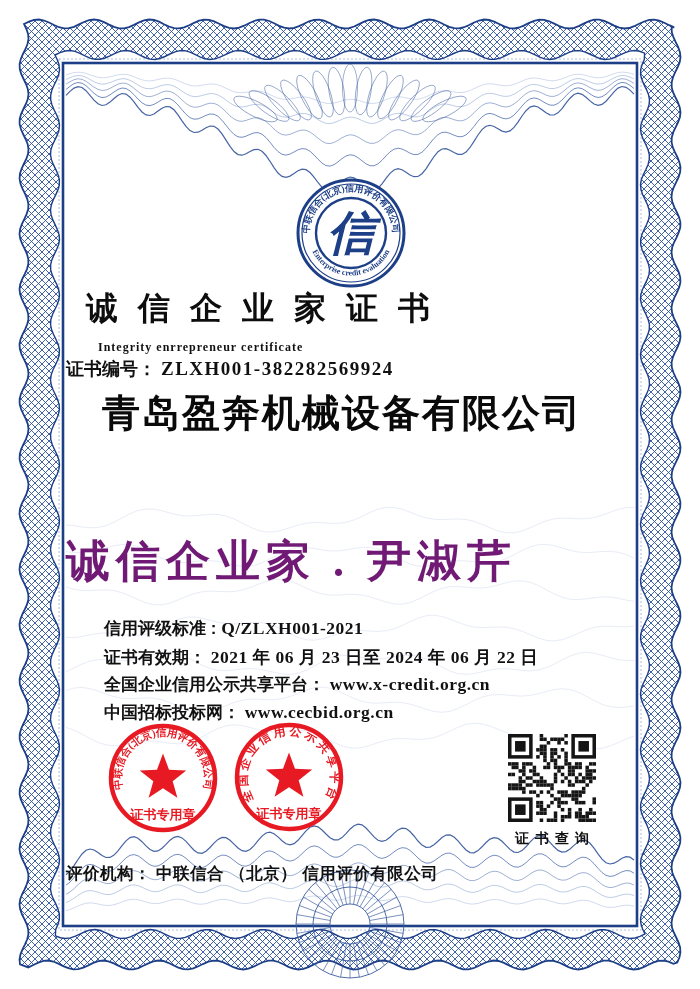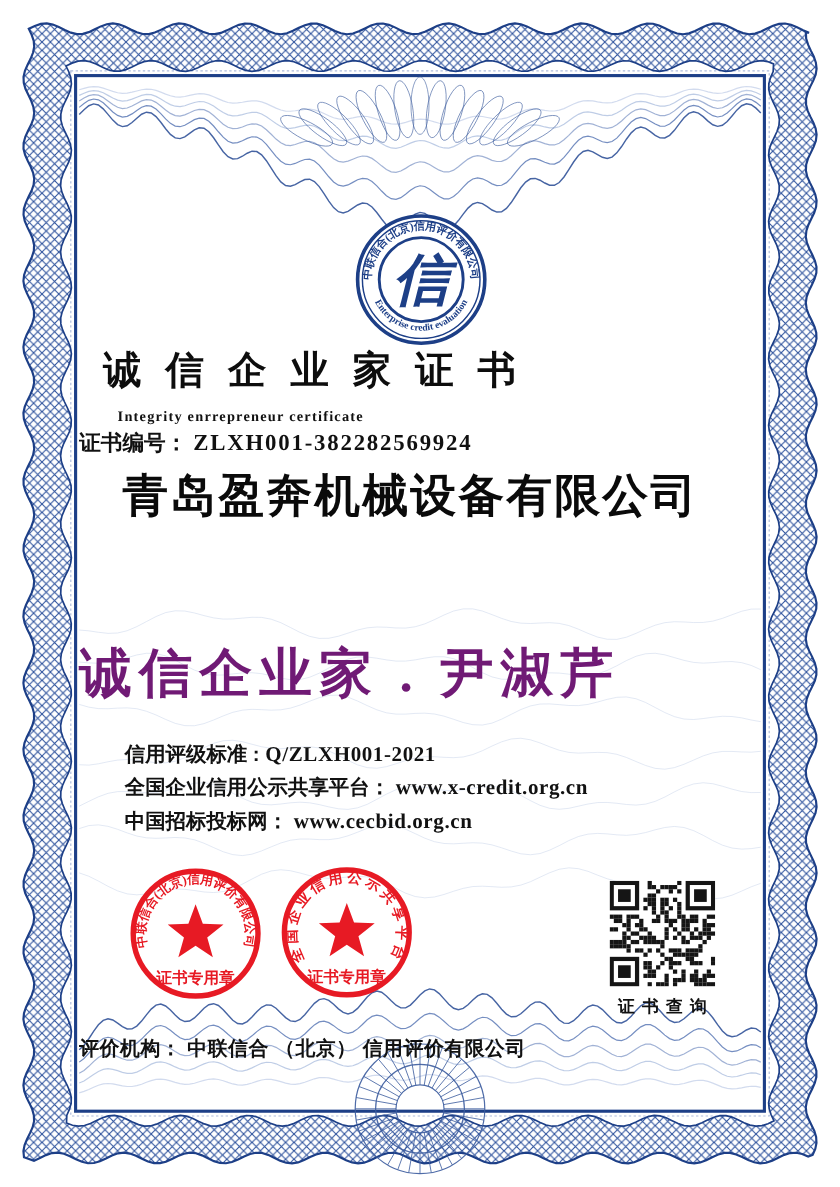--- a/index.html
+++ b/index.html
@@ -144,20 +144,24 @@
 
     <h2 class="abs company" style="margin:0;padding-left:36px;">青岛盈奔机械设备有限公司</h2>
 
 
     <div class="abs rating">诚信企业家 . 尹淑芹</div>
 
     <div class="details">
       <div class="detail-row">
         <span class="d-label">信用评级标准 :</span>
         <span class="d-value">Q/ZLXH001-2021</span>
+      </div>
+      <div class="detail-row">
+        <span class="d-label">证书有效期：</span>
+        <span class="d-value">2021 年 06 月 23 日至 2024 年 06 月 22 日</span>
       </div>
       <div class="detail-row">
         <span class="d-label">全国企业信用公示共享平台：</span>
         <span class="d-value">www.x-credit.org.cn</span>
       </div>
       <div class="detail-row">
         <span class="d-label">中国招标投标网：</span>
         <span class="d-value">www.cecbid.org.cn</span>
       </div>
     </div>

